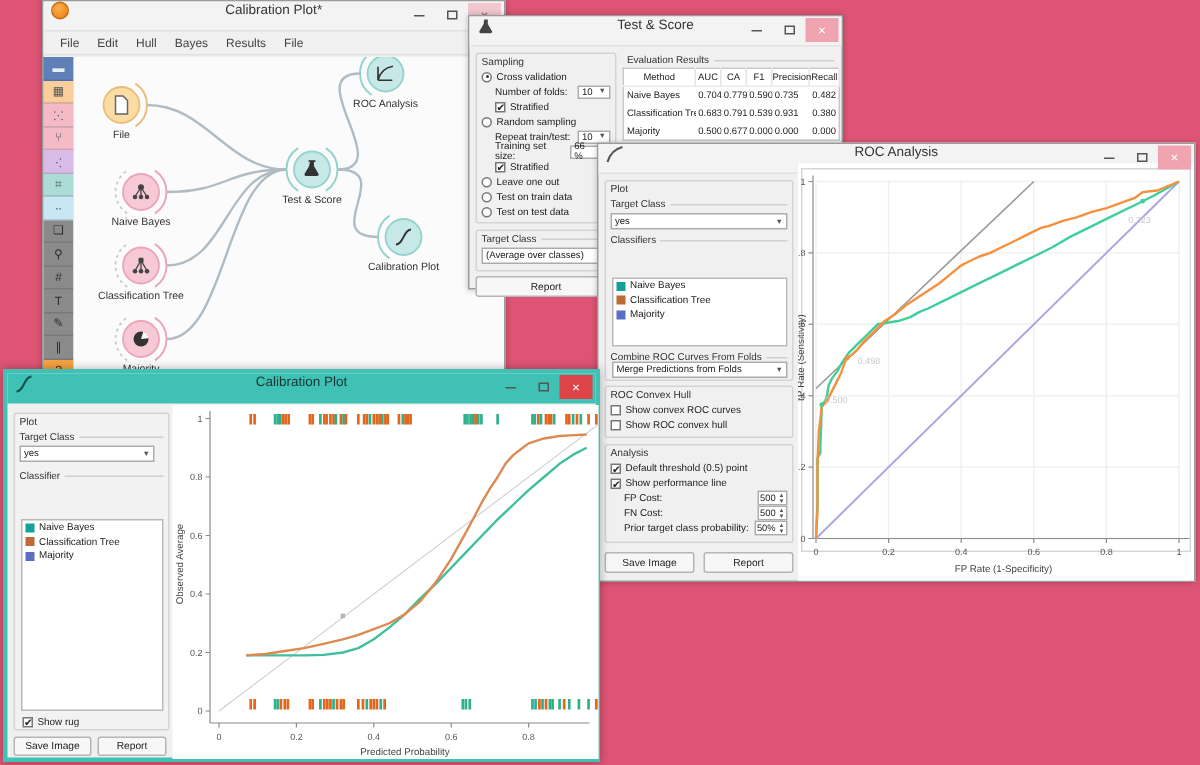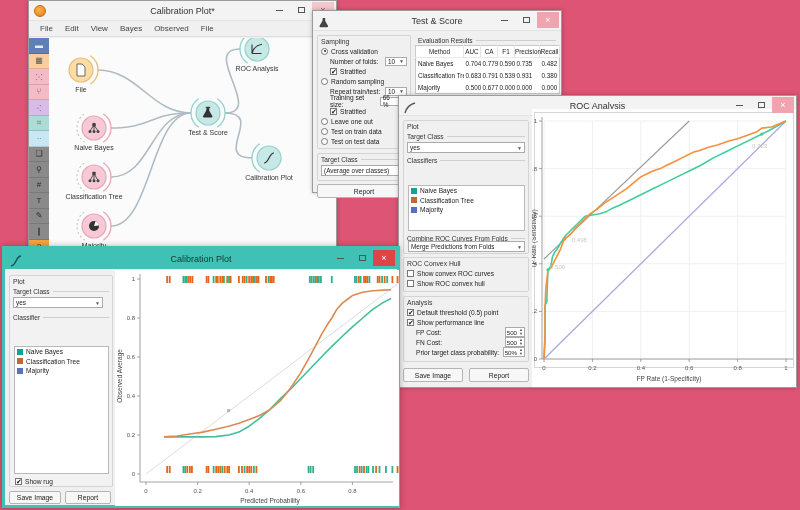--- a/index.html
+++ b/index.html
@@ -1,20 +1,20 @@
 <!DOCTYPE html>
 <html><head>
 <meta charset="utf-8">
 <style>
   * { margin:0; padding:0; box-sizing:border-box; }
   html,body { width:800px; height:510px; overflow:hidden; font-family:"Liberation Sans",sans-serif; }
   .desktop { position:absolute; inset:0; width:800px; height:510px; background:#DE5474; }
 
   .win { position:absolute; background:#F0F0F0; border:1px solid #9B9B9B; box-shadow:0 0 4px rgba(0,0,0,.25); }
-  .titlebar { position:relative; height:20px; background:#F3F3F3; border-bottom:1px solid #E2E2E2; display:flex; align-items:center; }
+  .titlebar { position:relative; height:20px; background:#F3F3F3; border-bottom:1px solid #E2E2E2; display:flex; }
   .titlebar .title { position:absolute; left:0; right:0; text-align:center; font-size:9px; color:#333; }
   .tb-icon { margin-left:5px; width:12px; height:12px; z-index:2; }
   .winbtns { position:absolute; right:2px; top:1px; display:flex; height:16px; z-index:2; }
   .wb { width:22px; height:16px; display:flex; align-items:center; justify-content:center; font-size:8px; color:#444; }
   .wb .bar { width:7px; height:1px; background:#555; }
   .wb .bx { width:7px; height:6px; border:1px solid #555; }
   .wb.close { background:#EFA4B0; color:#fff; font-size:9px; }
 
   
   .menubar { height:16px; display:flex; align-items:center; gap:2px; padding-left:6px; background:#F0F0F0; border-bottom:1px solid #E0E0E0; }
@@ -75,23 +75,23 @@
           </span>
         <span class="wb">
             <span class="bx"></span>
           </span>
         <span class="wb close" style="background:#F2C7CE; color:#9E5560;">×</span>
       </span>
     </div>
     <div class="menubar" id="main-menubar">
         <span class="menu-item">File</span>
         <span class="menu-item">Edit</span>
-        <span class="menu-item">View</span>
+        <span class="menu-item">Hull</span>
         <span class="menu-item">Bayes</span>
-        <span class="menu-item">Observed</span>
+        <span class="menu-item">Results</span>
         <span class="menu-item">File</span>
       </div>
     <div class="main-body">
       <div class="toolbar" id="main-toolbar">
           <div class="tb-cell" style="background: rgb(95, 127, 184); color: rgb(232, 237, 245);">▬</div>
           <div class="tb-cell" style="background: rgb(249, 206, 156); color: rgb(85, 85, 85);">▦</div>
           <div class="tb-cell" style="background: rgb(244, 187, 199); color: rgb(85, 85, 85);">⁙</div>
           <div class="tb-cell" style="background: rgb(244, 187, 199); color: rgb(85, 85, 85);">⑂</div>
           <div class="tb-cell" style="background: rgb(217, 187, 232); color: rgb(85, 85, 85);">⁖</div>
           <div class="tb-cell" style="background: rgb(171, 220, 213); color: rgb(85, 85, 85);">⌗</div>

